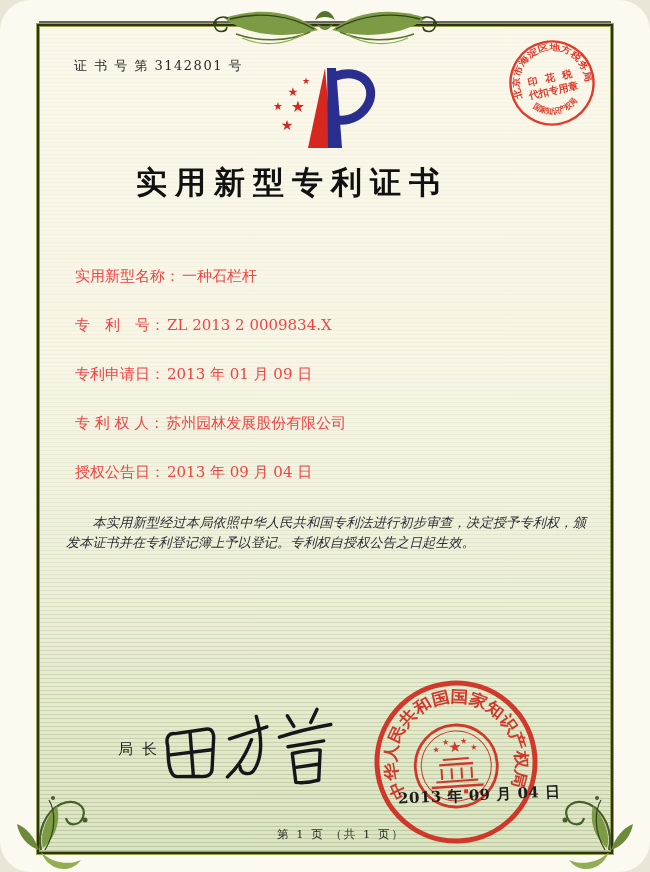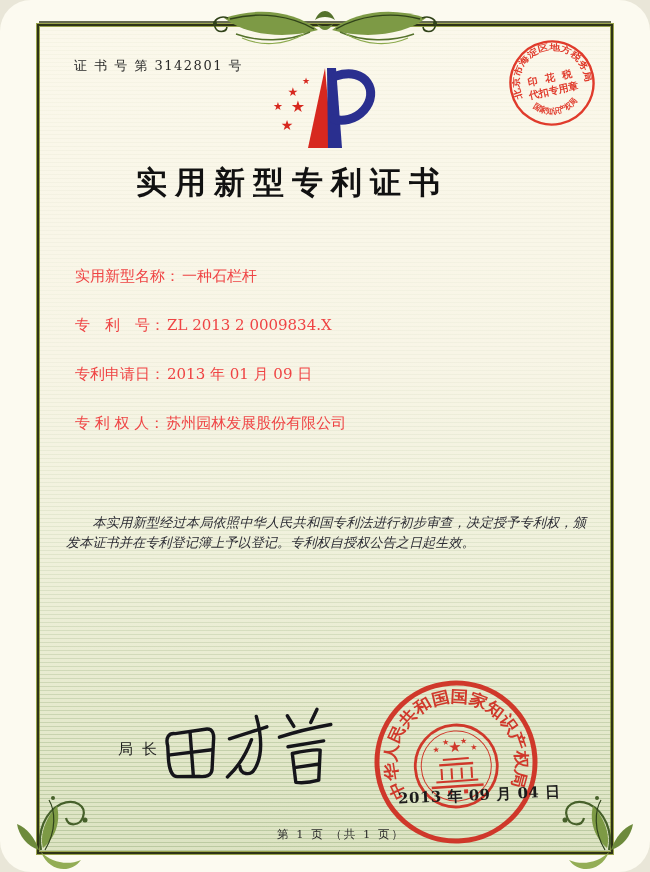--- a/index.html
+++ b/index.html
@@ -124,20 +124,23 @@
     </div>
     <div class="field-row">
       <span class="lbl">专　利　号：</span><span class="val">ZL 2013 2 0009834.X</span>
     </div>
     <div class="field-row">
       <span class="lbl">专利申请日：</span><span class="val">2013 年 01 月 09 日</span>
     </div>
     <div class="field-row">
       <span class="lbl">专 利 权 人：</span><span class="val">苏州园林发展股份有限公司</span>
     </div>
+    <div class="field-row">
+      <span class="lbl">授权公告日：</span><span class="val">2013 年 09 月 04 日</span>
+    </div>
   </div>
 
   <div class="abs paras">
     <p>本实用新型经过本局依照中华人民共和国专利法进行初步审查，决定授予专利权，颁发本证书并在专利登记簿上予以登记。专利权自授权公告之日起生效。</p>
   </div>
 
   <div class="abs sig-title">局长</div>
   <span class="sr-only">田力普</span>
   <svg class="abs sig-svg" width="175" height="95" viewBox="0 0 175 95">
     <g fill="none" stroke="#15151a" stroke-width="3.4" stroke-linecap="round" stroke-linejoin="round" transform="rotate(-3 87 47)">

